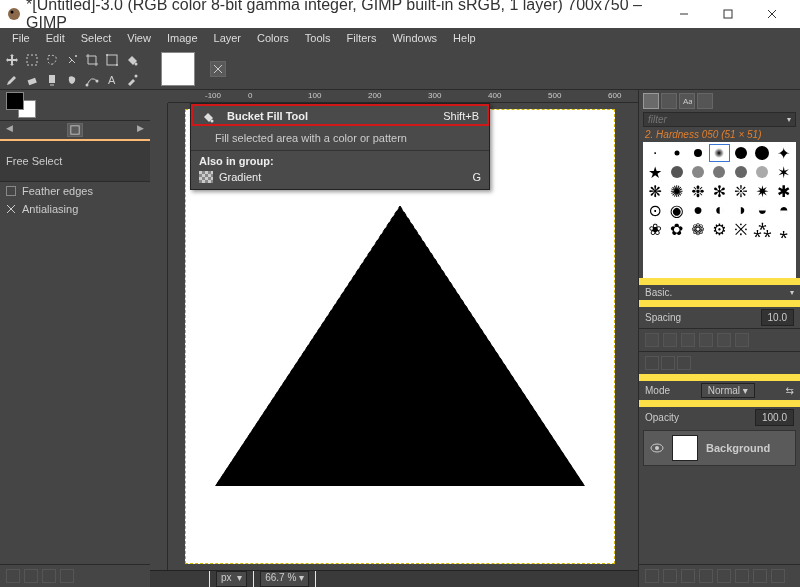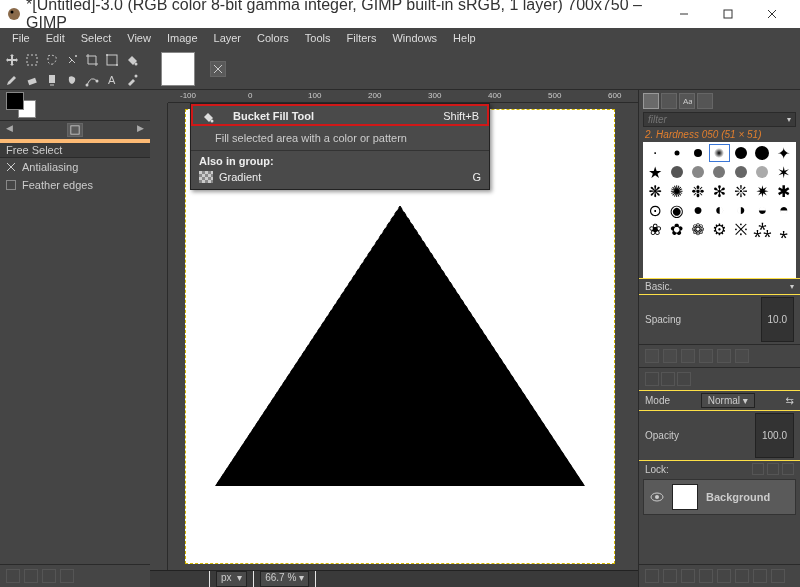--- a/index.html
+++ b/index.html
@@ -40,53 +40,53 @@
 .ruler-v { width:18px; background:#454545; border-right:1px solid #2a2a2a; position:relative;}
 .canvasarea { flex:1; background:#454545; display:flex; align-items:flex-start; justify-content:center; padding:6px 6px 6px 0; position:relative;}
 .canvas { width: 430px; height: 455px; background:#fff; border:1px dashed #d4b800; position:relative; overflow:hidden;}
 .triangle { position:absolute; left:50%; top:52%; transform:translate(-50%,-50%); width:0; height:0; border-left:185px solid transparent; border-right:185px solid transparent; border-bottom:280px solid #000; }
 .tri-sel { position:absolute; left:50%; top:52%; transform:translate(-50%,-50%); width:374px; height:284px; }
 .tri-sel svg { width:100%; height:100%; }
 
 
 .tooltip-pop { position:absolute; left:22px; top:0px; width:300px; background:#4a4a4a; border:1px solid #222; color:#eee; font-size:11px; z-index:20; box-shadow:2px 2px 4px rgba(0,0,0,.4);}
 .tooltip-pop .row1 { display:flex; justify-content:space-between; padding:4px 8px 0 8px; border:2px solid #d01818;}
-.tooltip-pop .row1 .left { display:flex; gap:18px;}
+.tooltip-pop .row1 .left { display:flex; gap:12px;}
 .tooltip-pop .row1 strong { font-weight:bold;}
 .tooltip-pop .desc { padding:8px 8px 4px 24px; color:#ccc; margin-top:-2px;}
 .tooltip-pop .sep { border-top:1px solid #333; margin:2px 0;}
 .tooltip-pop .alsoin { padding:2px 8px; font-weight:bold;}
 .tooltip-pop .grad { display:flex; justify-content:space-between; padding:2px 8px 6px 8px;gap:32px;}
 .tooltip-pop .grad .left { display:flex; gap:6px; align-items:center;}
 .checker { width:14px; height:12px; background: repeating-conic-gradient(#888 0 25%, #ccc 0 50%) 0 0/6px 6px;}
 
 
 .leftpanel .swatch-row { display:flex; padding:2px 6px; align-items:center; justify-content:space-between; }
 .swatch { width:18px; height:18px; background:#000; border:1px solid #888;}
 .swatch.w { background:#fff;}
-.leftpanel .section { background:#3a3a3a; padding:1px 6px; border-top:4px solid #fdba74; border-bottom:1px solid #2a2a2a;}
+.leftpanel .section { background:#3a3a3a; padding:14px 6px; border-top:2px solid #fdba74; border-bottom:1px solid #2a2a2a;}
 .leftpanel .opt { padding:3px 6px; display:flex; align-items:center; gap:6px;}
 .leftpanel .mode-row { display:flex; align-items:center; gap:4px; padding:2px 6px;}
 .leftpanel .mode-icons { display:flex; gap:2px;}
 .leftpanel .mode-icons span { width:16px; height:14px; border:1px solid #666; background:#555;}
 .chk { width:10px; height:10px; border:1px solid #888;}
 
 
 .rp-tabs { display:flex; gap:2px; padding:3px 4px; }
 .rp-tab { width:16px; height:16px; border:1px solid #666; background:#555; display:flex; align-items:center; justify-content:center;}
 .rp-tab.active { background:#6a6a6a; border-color:#999;}
 .filter-row { display:flex; align-items:center; background:#3a3a3a; border:1px solid #2a2a2a; margin:0 4px; font-size:10px; padding:1px 4px;}
 .filter-row input { flex:1; background:transparent; border:none; color:#aaa; font-size:10px; font-style:italic;}
 .brush-label { padding:2px 6px; font-style:italic; color:#e27f2e; font-size:10px;}
 .brush-grid { background:#fff; margin:0 4px; height:136px; display:grid; grid-template-columns:repeat(7,1fr); grid-auto-rows:18px; gap:1px; padding:2px; overflow:hidden;}
 .brush-cell { display:flex; align-items:center; justify-content:center; font-size:16px; color:#000;}
 .brush-cell.sel { border:1px solid #3a76d6;}
 .brush-cell svg { width:16px; height:16px;}
-.rightpanel .row { display:flex; align-items:center; justify-content:space-between; padding:2px 6px; border-top:1px solid #fde047; font-size:10px;}
-.rightpanel .val { background:#333; padding:16px 6px; border:1px solid #222;margin-left:12px;}
+.rightpanel .row { display:flex; align-items:center; justify-content:space-between; padding:2px 6px; border-top:7px solid #fde047; font-size:10px;}
+.rightpanel .val { background:#333; padding:2px 6px; border:1px solid #222;margin-left:12px;}
 .rp-icons-row { display:flex; gap:4px; padding:4px 6px; border-top:1px solid #2a2a2a; border-bottom:1px solid #2a2a2a;}
 .rp-icons-row span { width:14px; height:14px; border:1px solid #555; background:#4a4a4a;}
 .layers-panel { flex:1; display:flex; flex-direction:column;}
 .layers-tabs { display:flex; gap:2px; padding:4px 6px;}
 .layers-tabs span { width:14px; height:14px; border:1px solid #555;}
 .layer-row { display:flex; align-items:center; gap:8px; padding:4px 6px; background:#5a5a5a; border:1px solid #333; margin:2px 4px;}
 .layer-thumb { width:26px; height:26px; background:#fff; border:1px solid #222;}
 .eye { width:14px; height:14px;}
 .bottom-icons { display:flex; gap:4px; padding:4px 6px; border-top:1px solid #2a2a2a;}
 .bottom-icons span { width:14px; height:14px; border:1px solid #555;}
@@ -262,43 +262,43 @@
       <span>◀</span>
       <span class="tab-icon" style="width:16px;height:14px;">
           <svg width="12" height="12" viewBox="0 0 12 12">
             <rect x="1" y="1" width="10" height="10" fill="none" stroke="#ccc"></rect>
           </svg>
         </span>
       <span>▶</span>
     </div>
     <div class="section">Free Select</div>
     <div class="opt">
+      <span class="chk"></span>
+      <span>Feather edges</span>
+    </div>
+    <div class="opt">
       <svg width="10" height="10">
           <line x1="1" y1="1" x2="9" y2="9" stroke="#ccc"></line>
           <line x1="9" y1="1" x2="1" y2="9" stroke="#ccc"></line>
         </svg>
       <span>Antialiasing</span>
     </div>
-    <div class="opt">
-      <span class="chk"></span>
-      <span>Feather edges</span>
-    </div>
     <div style="flex:1"></div>
     <div class="bottom-icons">
       <span></span>
       <span></span>
       <span></span>
       <span></span>
     </div>
   </div>
 
   <div class="canvaswrap">
 
     <div class="ruler-h">
-      <span style="left:12px">-100</span>
+      <span style="left:37px">-100</span>
       <span style="left:80px">0</span>
       <span style="left:140px">100</span>
       <span style="left:200px">200</span>
       <span style="left:260px">300</span>
       <span style="left:320px">400</span>
       <span style="left:380px">500</span>
       <span style="left:440px">600</span>
     </div>
     <div class="rulerwrap">
       <div class="ruler-v">
@@ -473,28 +473,20 @@
       </div>
       <div class="row">
         <span>Mode</span>
         <span class="dd" style="background:#4a4a4a;padding:1px 6px;border:1px solid #222"><span>Normal</span> ▾</span>
         <span style="font-size:10px">⇆</span>
       </div>
       <div class="row">
         <span>Opacity</span>
         <span class="val">100.0</span>
       </div>
-      <div class="row">
-        <span>Lock:</span>
-        <span style="display:flex;gap:3px">
-          <span style="width:12px;height:12px;border:1px solid #555"></span>
-          <span style="width:12px;height:12px;border:1px solid #555"></span>
-          <span style="width:12px;height:12px;border:1px solid #555"></span>
-        </span>
-      </div>
       <div class="layer-row">
         <svg class="eye" viewBox="0 0 14 14">
             <ellipse cx="7" cy="7" rx="6" ry="4" fill="none" stroke="#ccc"></ellipse>
             <circle cx="7" cy="7" r="2" fill="#ccc"></circle>
           </svg>
         <div class="layer-thumb"></div>
         <span style="font-weight:bold">Background</span>
       </div>
       <div style="flex:1"></div>
       <div class="bottom-icons">

